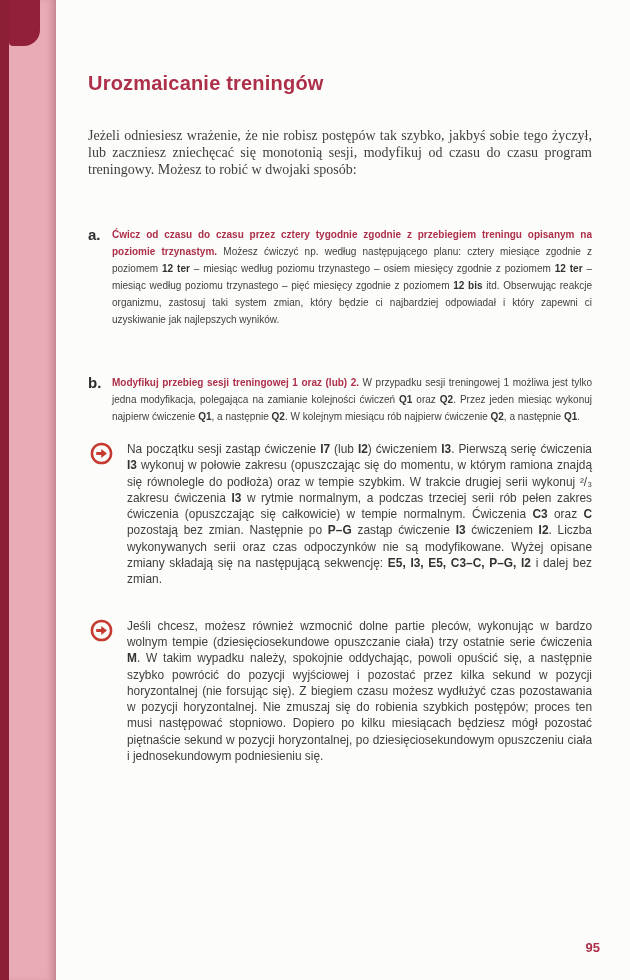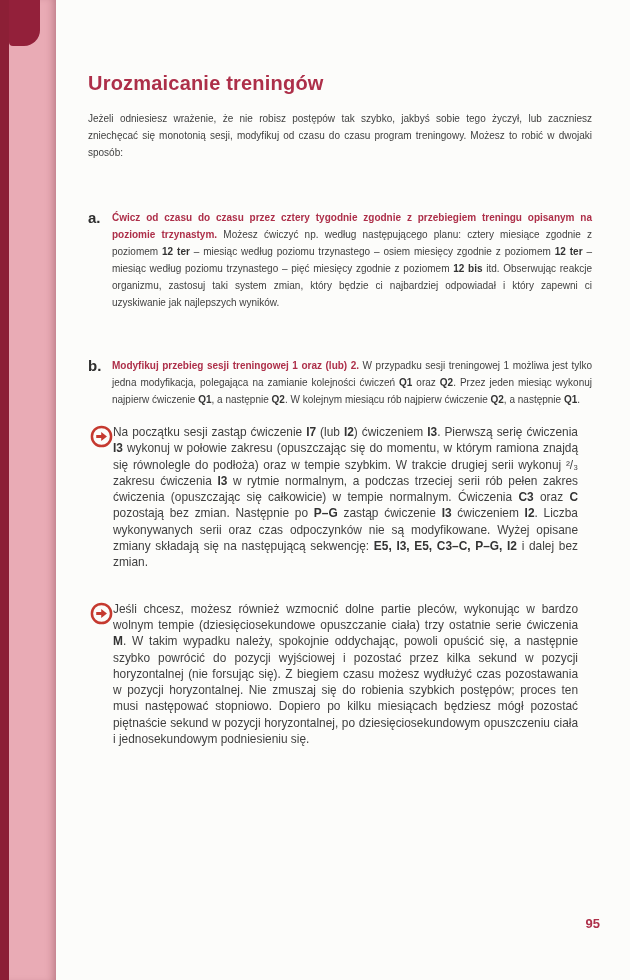--- a/index.html
+++ b/index.html
@@ -15,36 +15,36 @@
   html,body{width:630px;height:980px;overflow:hidden;background:#fff;}
   body{font-family:"Liberation Sans","DejaVu Sans",sans-serif;color:var(--body_text);}
   .sheet{position:relative;width:630px;height:980px;background:var(--page_bg);padding-left:47px;}
   .spine-dark{position:absolute;left:0;top:0;width:9px;height:980px;background:var(--spine);}
   .edge-pink{position:absolute;left:9px;top:0;width:47px;height:980px;background:var(--edge_pink);
              box-shadow:inset -7px 0 9px -5px rgba(90,20,35,.35);}
   .corner-dark{position:absolute;left:9px;top:0;width:31px;height:46px;background:var(--corner_dark);
                border-radius:0 0 16px 4px;}
   .content{position:absolute;left:88px;top:0;width:504px;}
   h1.title{margin-top:72px;font-size:20px;font-weight:700;color:var(--accent);letter-spacing:.2px;}
-  p.intro{margin-top:15px;font-size:10px;line-height:17px;text-align:justify;color:var(--body_text);}
+  p.intro{margin-top:32px;font-size:14px;line-height:17px;text-align:justify;color:var(--body_text);font-family:Liberation Serif, serif;}
   .section{position:relative;padding-left:24px;}
   .section.sec-a{margin-top:48px;}
   .section.sec-b{margin-top:46px;}
   .s-label{position:absolute;left:0;top:0;font-size:15px;font-weight:700;color:#2e2e2e;}
   .s-text{font-size:10px;line-height:17px;text-align:justify;color:var(--body_text);}
   .seg-lead{font-weight:700;color:var(--accent);}
   .seg-bold{font-weight:700;color:#333;}
   p.para2{margin-top:12px;margin-left:24px;font-size:12.4px;line-height:17px;text-align:justify;}
   .bullets{margin-top:16px;margin-left:2px;}
-  .bullet{display:flex;align-items:flex-start;margin-bottom:30px;}
+  .bullet{display:flex;align-items:flex-start;gap:14px;margin-bottom:30px;}
   .b-icon{flex:0 0 23px;width:23px;height:23px;color:var(--icon_red);margin-top:1px;}
   .b-icon svg{display:block;width:23px;height:23px;}
   .b-text{flex:1;font-size:11.9px;line-height:16.3px;text-align:justify;color:var(--body_text);
           max-width:465px;}
-  .page-num{position:absolute;right:30px;bottom:49px;font-size:13px;font-weight:700;color:var(--accent);}
+  .page-num{position:absolute;right:30px;bottom:25px;font-size:13px;font-weight:700;color:var(--accent);}
 </style>
 </head>
 <body>
 
 <div class="sheet">
   <div class="spine-dark"></div>
   <div class="edge-pink"></div>
   <div class="corner-dark"></div>
 
   <div class="content">

